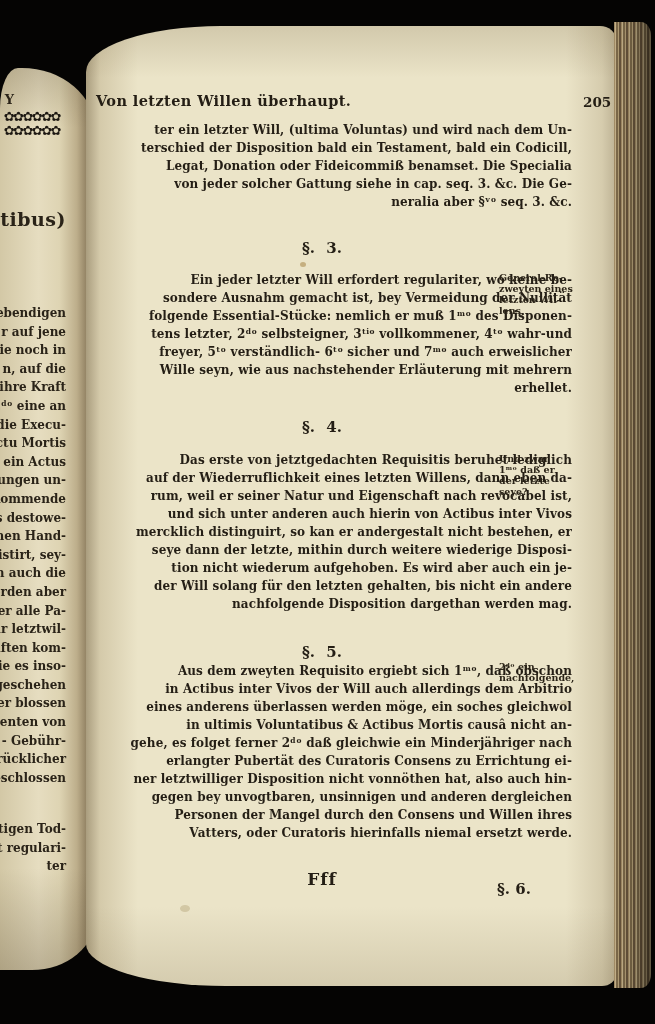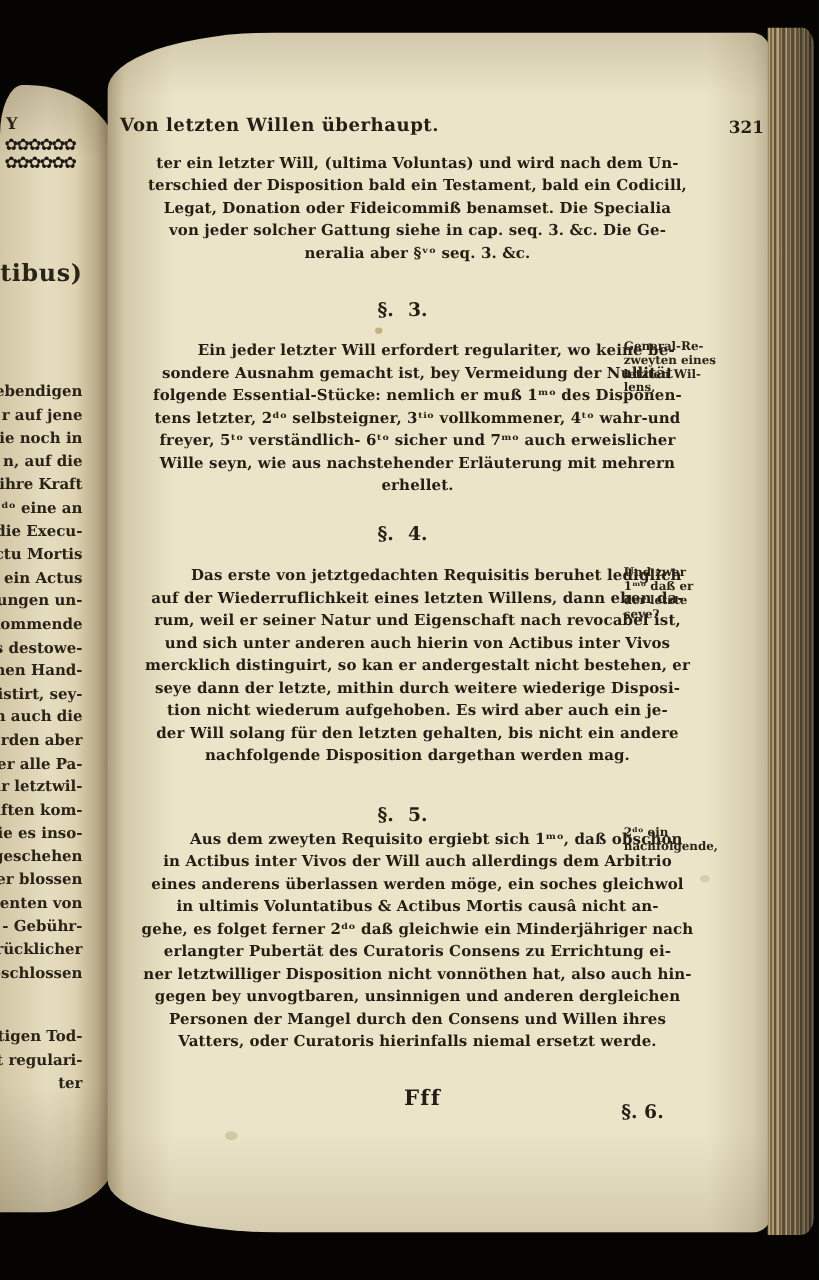--- a/index.html
+++ b/index.html
@@ -51,42 +51,42 @@
   }
   
   .txt{position:absolute;white-space:pre-line;}
   #running-title{
     left:96px;top:92px;width:440px;text-align:left;
     font-size:14.5px;font-weight:700;letter-spacing:.4px;
   }
   #page-number{left:583px;top:94px;font-size:13.5px;font-weight:700;}
   .body-par{
     left:96px;width:476px;font-size:12px;line-height:18px;font-weight:700;
-    letter-spacing:.1px;text-align:center;
+    letter-spacing:.1px;text-align:right;
   }
   .indent{text-indent:30px;}
   #par-intro{top:121px;}
   #par-s3{top:271px;}
   #par-s4{top:451px;}
   #par-s5{top:662px;}
   .sec-head{
     left:96px;width:452px;text-align:center;font-size:15px;font-weight:700;
     word-spacing:6px;
   }
   #head-s3{top:239px;}
   #head-s4{top:418px;}
   #head-s5{top:643px;}
   .margin-note{
     left:499px;width:114px;font-size:9.5px;line-height:11px;font-weight:700;
     color:#2a2317;letter-spacing:0;
   }
   #note-s3{top:272px;}
   #note-s4{top:453px;}
   #note-s5{top:661px;}
-  #signature-mark{left:112px;top:869px;width:452px;text-align:center;font-size:17px;font-weight:700;letter-spacing:1px;}
+  #signature-mark{left:96px;top:869px;width:452px;text-align:center;font-size:17px;font-weight:700;letter-spacing:1px;}
   #catchword{left:497px;top:880px;font-size:15px;font-weight:700;}
   
   .blemish{position:absolute;border-radius:50%;pointer-events:none;}
   #blem1{left:300px;top:262px;width:6px;height:5px;background:rgba(150,110,40,.45);}
   #blem2{left:180px;top:905px;width:10px;height:7px;background:rgba(140,115,60,.25);}
   #blem3{left:560px;top:700px;width:8px;height:6px;background:rgba(140,115,60,.2);}
 </style>
 </head>
 <body>
 
@@ -124,21 +124,21 @@
 sdrücklicher
 s geschlossen</div>
     <div class="frag" id="frag-block-b">nftigen Tod-
 ißt regulari-
 ter</div>
   </div>
 
   <div id="main-page"></div>
 
   <div class="txt" id="running-title">Von letzten Willen überhaupt.</div>
-  <div class="txt" id="page-number">321</div>
+  <div class="txt" id="page-number">205</div>
 
   <div class="txt body-par" id="par-intro">ter ein letzter Will, (ultima Voluntas) und wird nach dem Un-
 terschied der Disposition bald ein Testament, bald ein Codicill,
 Legat, Donation oder Fideicommiß benamset.  Die Specialia
 von jeder solcher Gattung siehe in cap. seq. 3. &amp;c.  Die Ge-
 neralia aber §ᵛᵒ seq. 3. &amp;c.</div>
 
   <div class="txt sec-head" id="head-s3">§. 3.</div>
   <div class="txt body-par indent" id="par-s3">Ein jeder letzter Will erfordert regulariter, wo keine be-
 sondere Ausnahm gemacht ist, bey Vermeidung der Nullität

